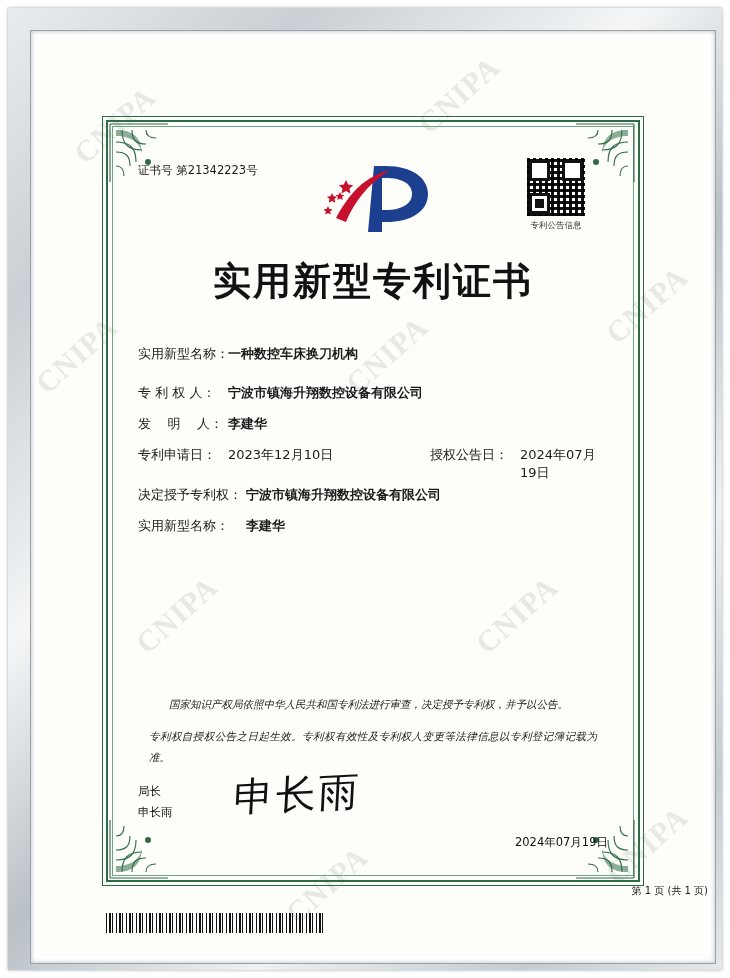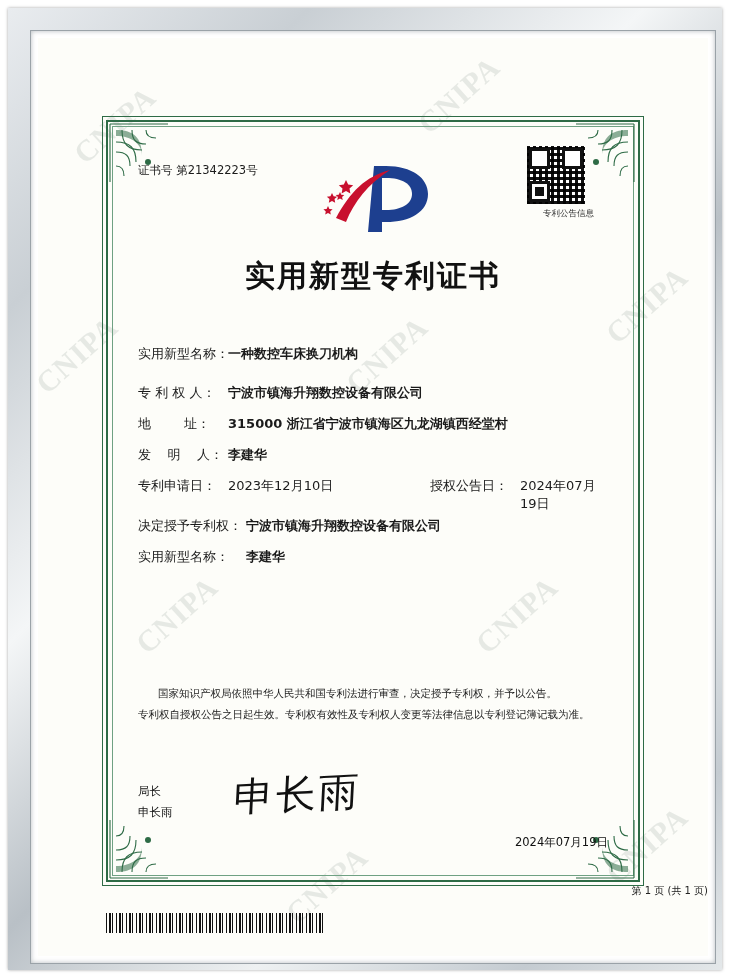--- a/index.html
+++ b/index.html
@@ -95,23 +95,23 @@
   }
 
   .logo {
     position: absolute;
     left: 278px; top: 124px;
     width: 132px; height: 74px;
   }
 
   .qr-wrap {
     position: absolute;
-    left: 480px; top: 108px;
+    left: 480px; top: 120px;
     width: 76px;
-    text-align: right;
+    text-align: center;
   }
   .qr {
     width: 58px; height: 58px;
     margin: 0 auto;
     background-color: #ffffff;
     background-image:
       repeating-linear-gradient(90deg,#111 0 3px, transparent 3px 6px),
       repeating-linear-gradient(0deg,#111 0 3px, transparent 3px 6px);
     background-blend-mode: multiply;
     position: relative;
@@ -140,21 +140,21 @@
     font-family: "DejaVu Sans", sans-serif;
   }
 
   .title {
     position: absolute;
     left: 0; top: 218px;
     width: 670px;
     text-align: center;
     font-family: "DejaVu Sans", sans-serif;
     font-weight: bold;
-    font-size: 30px;
+    font-size: 38px;
     letter-spacing: 2px;
     color: #111;
   }
 
   .fields {
     position: absolute;
     left: 100px; top: 296px;
     width: 470px;
     font-size: 13px;
     color: #1b1b1b;
@@ -171,21 +171,21 @@
   .legal {
     position: absolute;
     left: 100px; top: 645px;
     width: 470px;
     font-size: 10.5px;
     line-height: 21px;
     color: #1b1b1b;
     font-family: "DejaVu Sans", sans-serif;
     text-align: justify;
   }
-  .legal p { margin: 0; }
+  .legal p { margin: 11px; font-style: italic; }
   .legal .indent { text-indent: 20px; }
 
   .sign-area { position: absolute; left: 0; top: 735px; width: 670px; height: 90px; }
   .director {
     position: absolute; left: 100px; top: 8px;
     font-size: 11.5px; line-height: 21px; color: #111;
     font-family: Liberation Serif, serif;
   }
   .signature {
     position: absolute; left: 196px; top: -6px;
@@ -324,24 +324,20 @@
         <div class="row row-wide">
           <span class="lbl">实用新型名称：</span>
           <span class="val">一种数控车床换刀机构</span>
         </div>
 
         <div class="row row-wide" style="margin-top:8px;">
           <span class="lbl">专 利 权 人：</span>
           <span class="val">宁波市镇海升翔数控设备有限公司</span>
         </div>
 
-        <div class="row row-wide">
-          <span class="lbl">地        址：</span>
-          <span class="val">315000 浙江省宁波市镇海区九龙湖镇西经堂村</span>
-        </div>
 
         <div class="row row-wide">
           <span class="lbl">发    明    人：</span>
           <span class="val">李建华</span>
         </div>
 
 
         <div class="row">
           <span class="lbl">专利申请日：</span>
           <span class="val">2023年12月10日</span>

